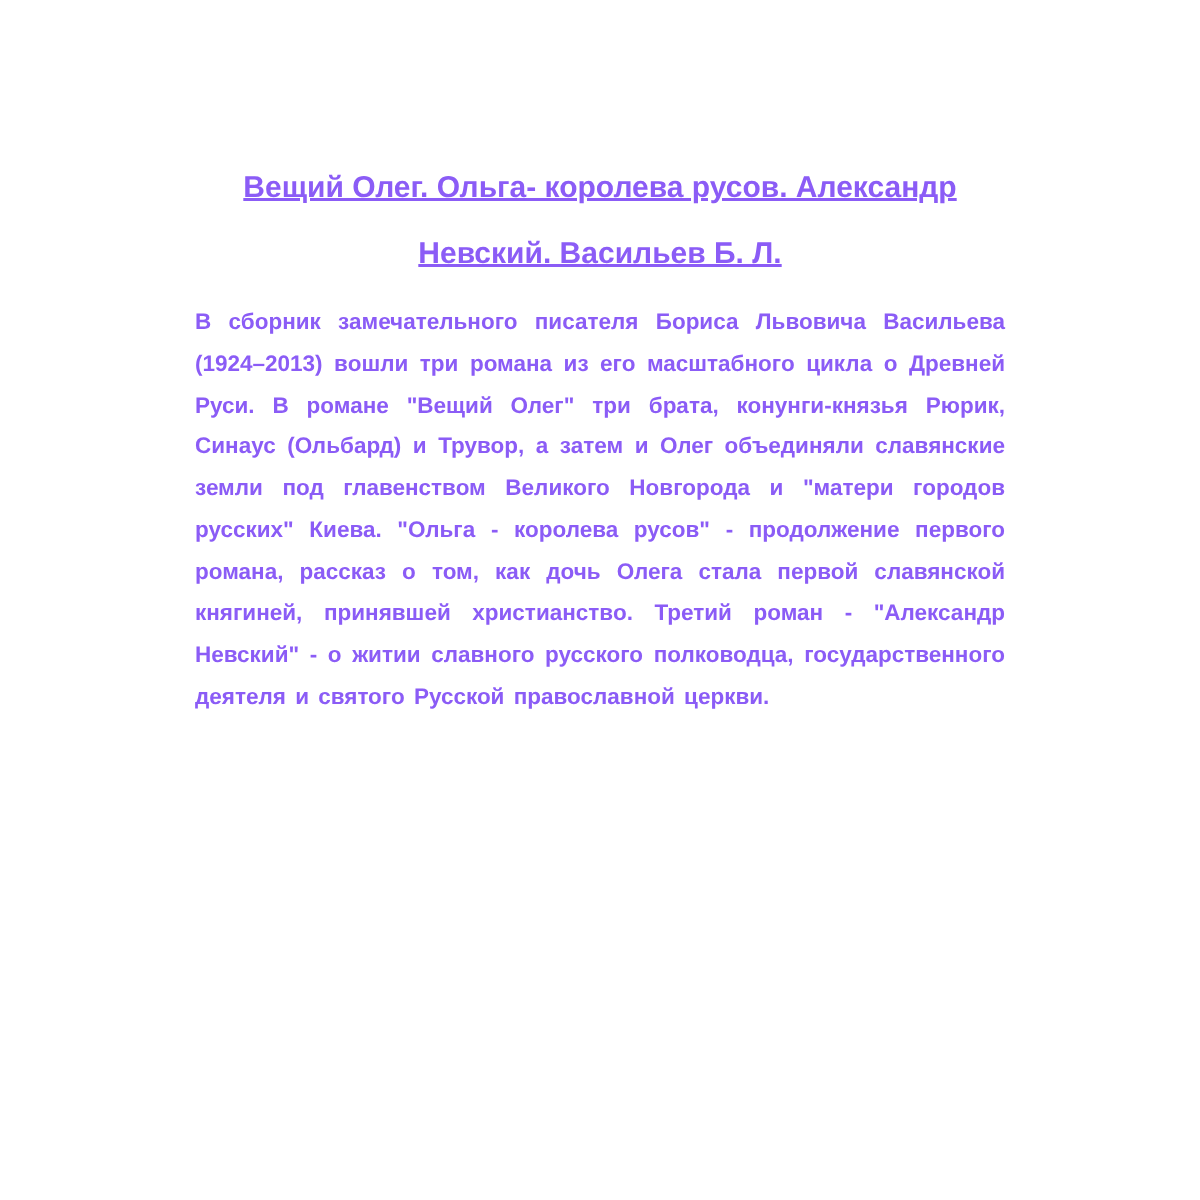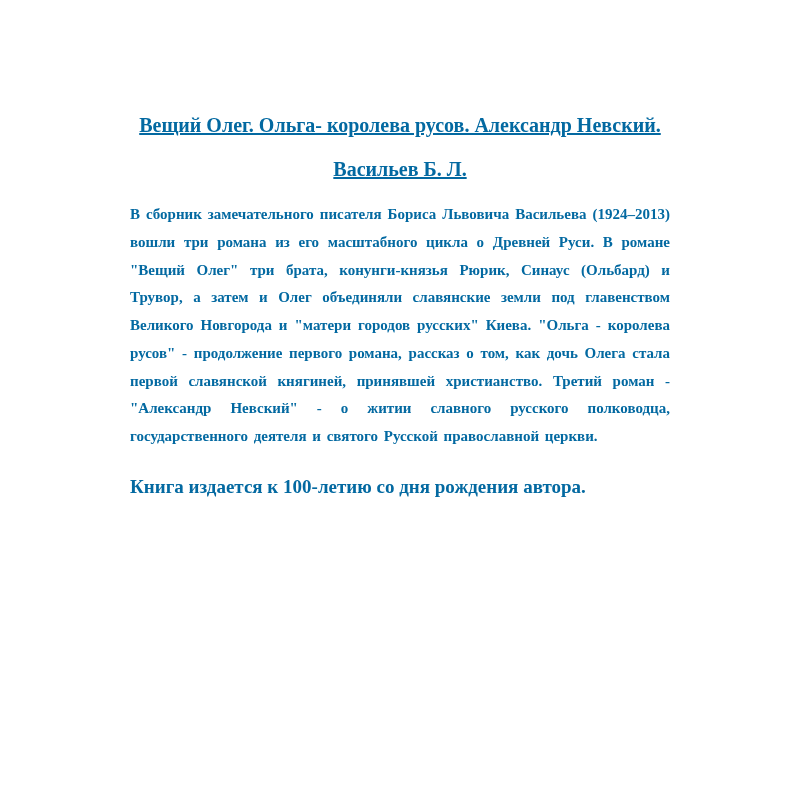--- a/index.html
+++ b/index.html
@@ -5,22 +5,22 @@
   html, body {
     margin: 0;
     padding: 0;
     background: #ffffff;
   }
   .page {
     width: 800px;
     height: 576px;
     background: #ffffff;
     box-sizing: border-box;
-    font-family: Liberation Serif, serif;
-    color: #0369a1;
+    font-family: Liberation Sans, sans-serif;
+    color: #8b5cf6;
     overflow: hidden;
   }
   .content {
     width: 540px;
     margin: 0 auto;
     padding-top: 103px;
   }
   .doc-title {
     font-size: 20px;
     font-weight: bold;
@@ -46,15 +46,14 @@
     margin: 0;
   }
 </style>
 </head>
 <body>
 
 <div class="page">
   <div class="content">
     <h1 class="doc-title">Вещий Олег. Ольга- королева русов. Александр Невский. Васильев Б. Л.</h1>
     <p class="doc-paragraph">В сборник замечательного писателя Бориса Львовича Васильева (1924–2013) вошли три романа из его масштабного цикла о Древней Руси. В романе "Вещий Олег" три брата, конунги-князья Рюрик, Синаус (Ольбард) и Трувор, а затем и Олег объединяли славянские земли под главенством Великого Новгорода и "матери городов русских" Киева. "Ольга - королева русов" - продолжение первого романа, рассказ о том, как дочь Олега стала первой славянской княгиней, принявшей христианство. Третий роман - "Александр Невский" - о житии славного русского полководца, государственного деятеля и святого Русской православной церкви.</p>
-    <p class="doc-footer">Книга издается к 100-летию со дня рождения автора.</p>
   </div>
 </div>
 
 </body></html>

